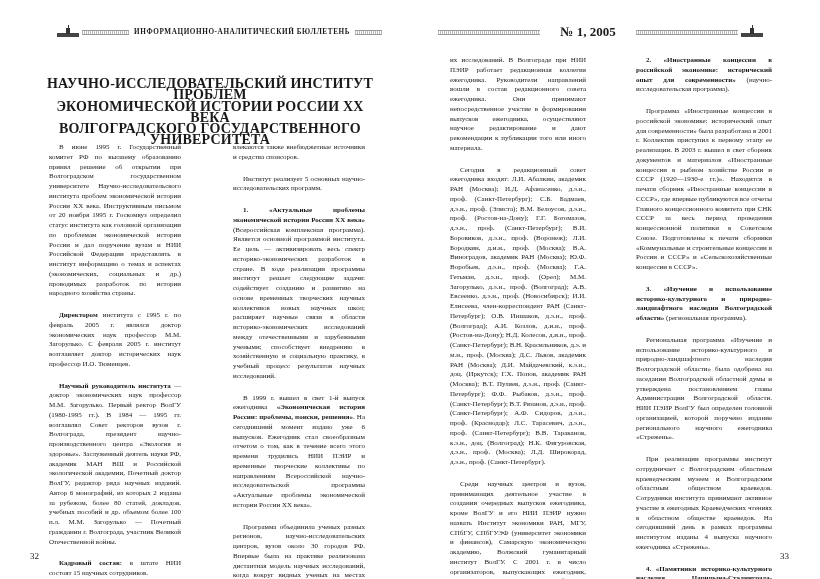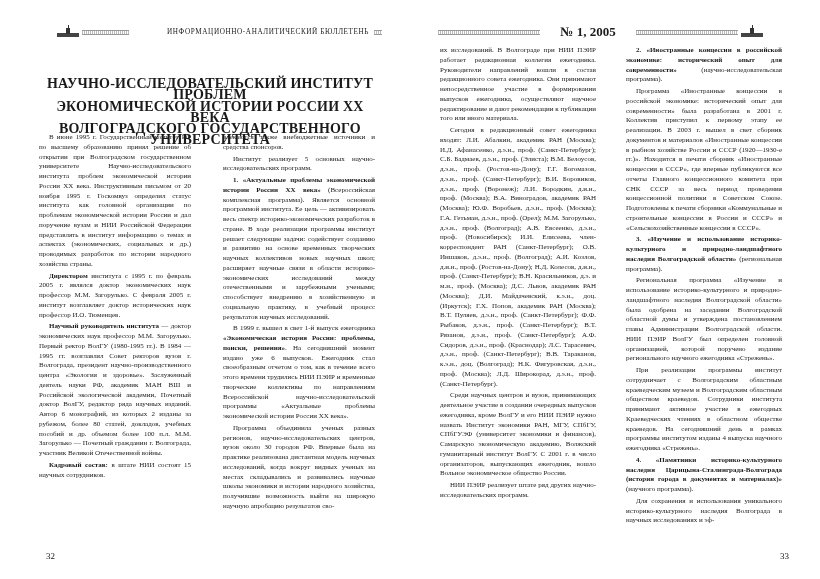--- a/index.html
+++ b/index.html
@@ -8,44 +8,44 @@
   .page { position: absolute; top: 0; height: 579px; }
   .page.left { left: 0; width: 410px; }
   .page.right { left: 410px; width: 410px; }
 
   .hdr { position: absolute; top: 25px; height: 14px; display: flex; align-items: center; }
   .page.left .hdr { left: 57px; width: 325px; }
   .page.right .hdr { left: 28px; width: 325px; }
   .hdr .rule { flex: 1; height: 3px; border-top: 1px solid #999; border-bottom: 1px solid #999;
                background: repeating-linear-gradient(90deg,#bbb 0 1px,#fff 1px 2px); }
   .hdr .rule.short { flex: 0 0 47px; }
-  .hdr .title { font-weight: normal; font-size: 7.2px; letter-spacing: 0.6px; padding: 16px 5px; white-space: nowrap; margin-left: 33px; }
+  .hdr .title { font-weight: bold; font-size: 7.2px; letter-spacing: 0.6px; padding: 16px 5px; white-space: nowrap; }
   .hdr .issue { font-weight: bold; font-size: 13px; padding: 0 20px; white-space: nowrap; }
   .kremlin { width: 22px; height: 12px; position: relative; flex: 0 0 22px; }
   .kremlin .base { position: absolute; left: 0; right: 0; bottom: 1px; height: 4px; background: #444; }
   .kremlin .tower { position: absolute; left: 9px; bottom: 4px; width: 4px; height: 6px; background: #333; }
   .kremlin .spire { position: absolute; left: 10.5px; bottom: 10px; width: 1px; height: 3px; background: #333; }
   .page.left .kremlin { margin-right: 3px; }
   .page.right .kremlin { margin-left: 3px; }
 
   .article-title { position: absolute; left: 40px; top: 78px; width: 340px; text-align: center;
                    font-weight: bold; font-size: 14px; line-height: 11.3px; letter-spacing: 0.2px; }
 
   .col { position: absolute; font-size: 7.0px; line-height: 9.75px; text-align: justify; }
-  .col p { margin: 2px; text-indent: 10px; }
+  .col p { margin: 12px; text-indent: 10px; }
   .col p.noindent { text-indent: 0; }
   .col b { font-weight: bold; }
 
   .l1 { left: 37px; top: 131px; width: 156px; }
   .l2 { left: 221px; top: 131px; width: 156px; }
   .r1 { left: 28px; top: 44px; width: 160px; }
   .r2 { left: 214px; top: 44px; width: 160px; }
 
   .pagenum { position: absolute; top: 551px; font-size: 9px; }
-  .page.left .pagenum { left: 30px; margin-left: 16px; }
+  .page.left .pagenum { left: 30px; }
   .page.right .pagenum { left: 370px; }
 </style>
 </head>
 <body>
 
 <div class="page left">
   <div class="hdr">
     <div class="kremlin">
         <div class="base"></div>
         <div class="tower"></div>

